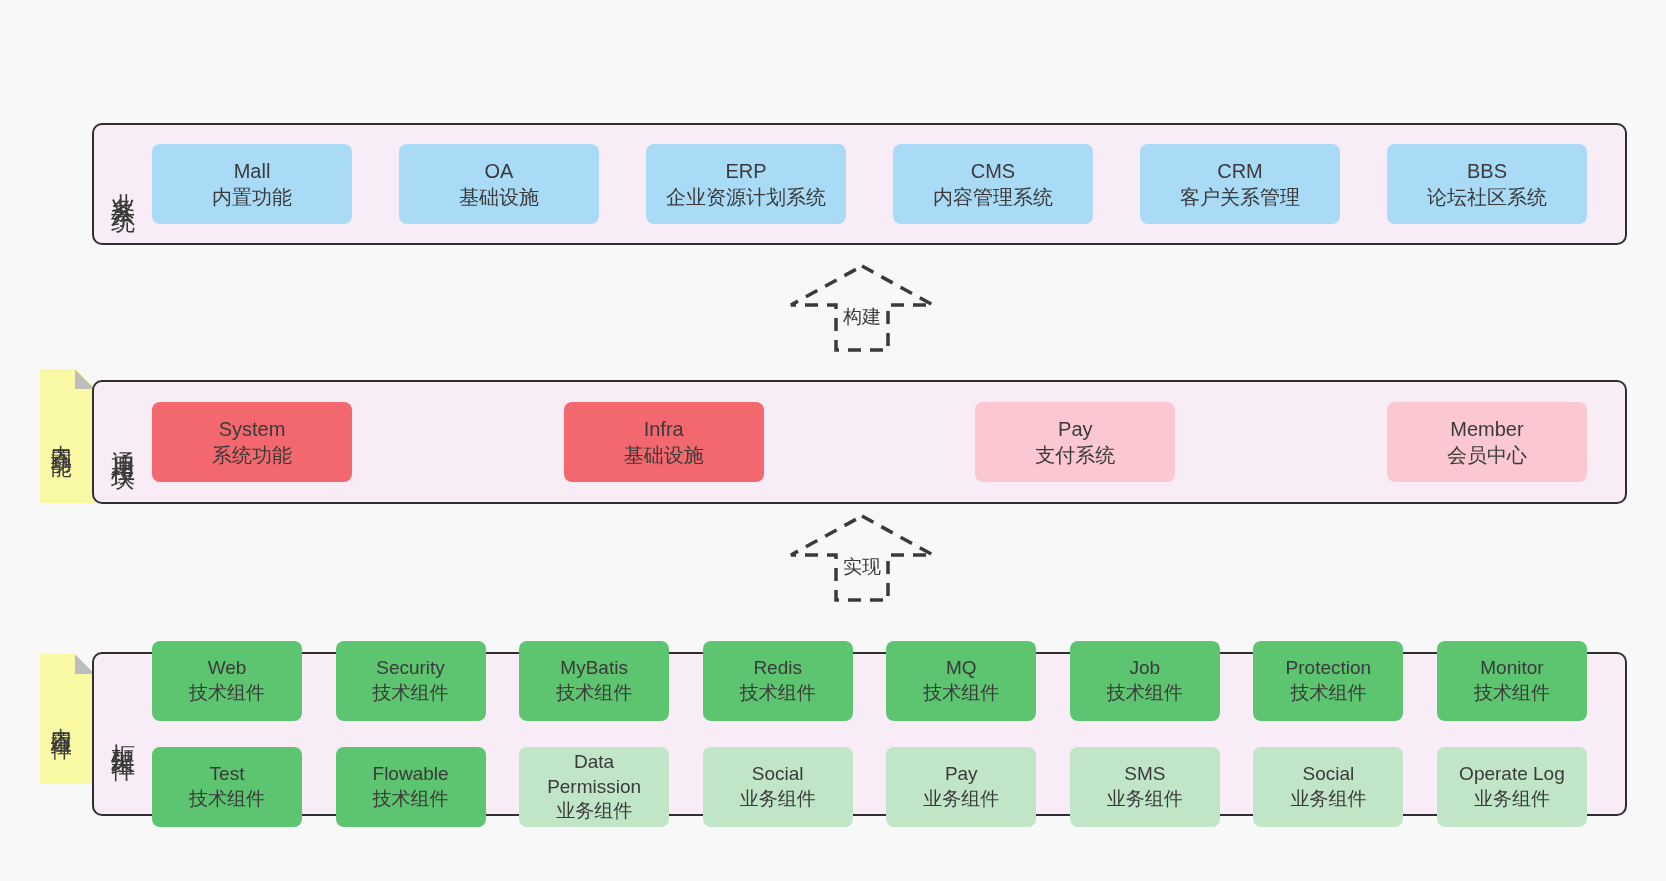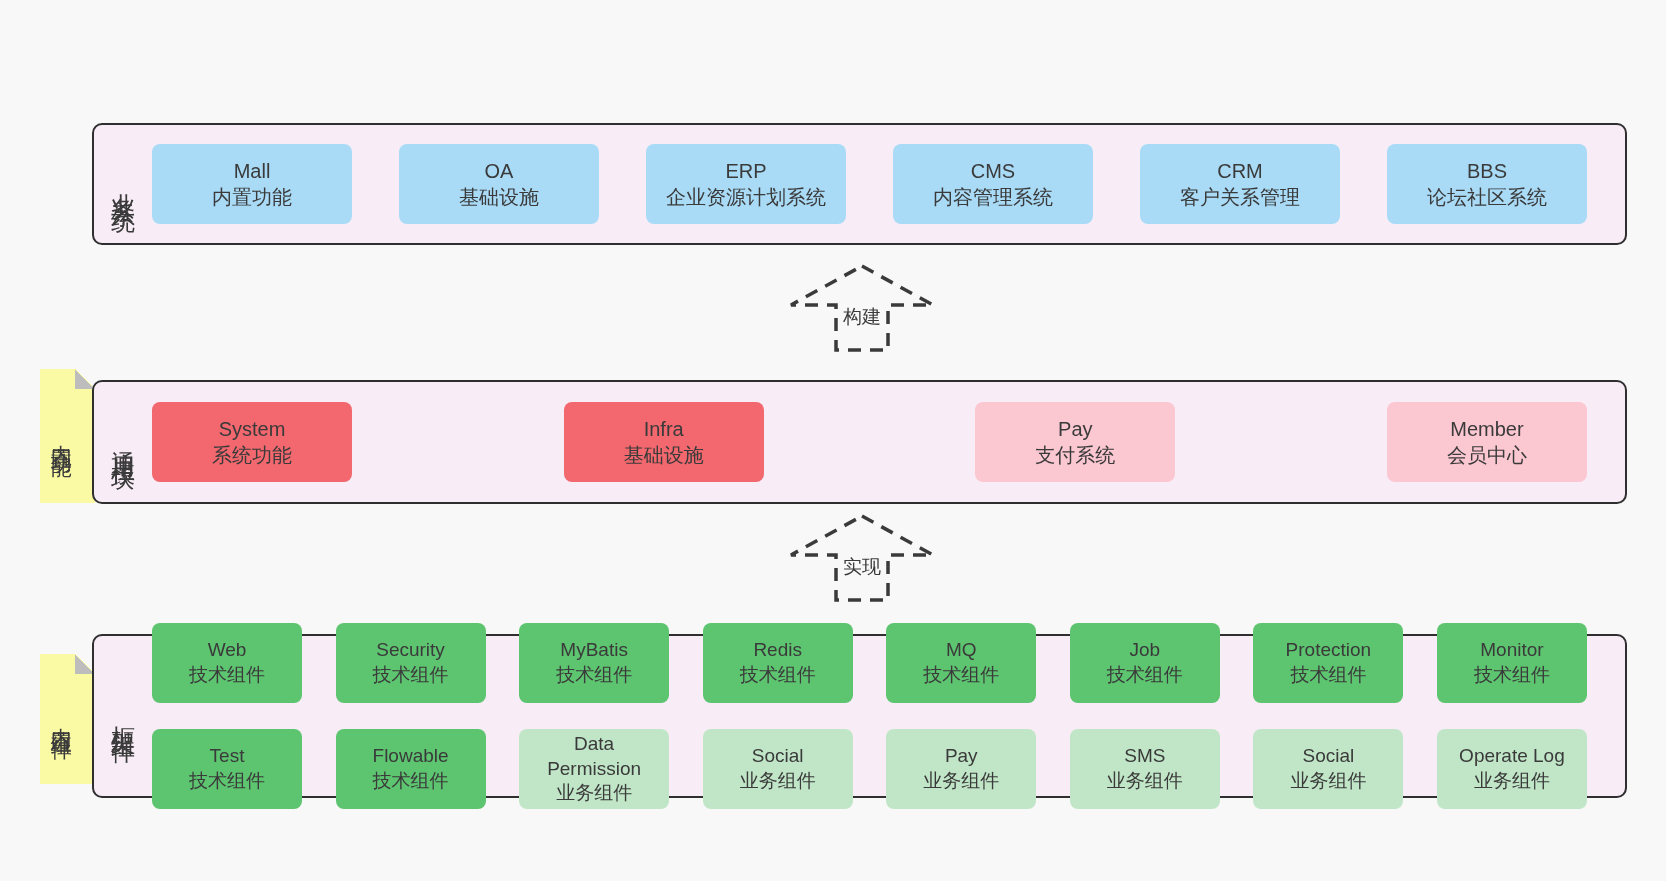--- a/index.html
+++ b/index.html
@@ -59,21 +59,21 @@
     font-size:21px;letter-spacing:4px;color:var(--text);white-space:nowrap;
   }
   .arrow{position:absolute;width:150px;height:90px;z-index:2;text-decoration:underline;}
   .arrow svg{display:block;width:100%;height:100%;}
   .arrow-label{
     position:absolute;left:50%;top:40px;transform:translateX(-50%);
     background:var(--page-bg);padding:1px 3px;font-size:19px;white-space:nowrap;
   }
   #band-business{top:123px;height:122px;text-decoration:underline;}
   #band-modules{top:367px;height:124px;margin-top:13px;}
-  #band-components{top:634px;height:164px;}
+  #band-components{top:652px;height:164px;}
   #note-modules{top:369px;height:134px;}
   #note-components{top:654px;height:130px;}
   #arrow-build{left:787px;top:263px;}
   #arrow-implement{left:787px;top:513px;}
 </style>
 </head>
 <body>
 
 <div class="band" id="band-business">
   <div class="band-label">业务系统</div>

